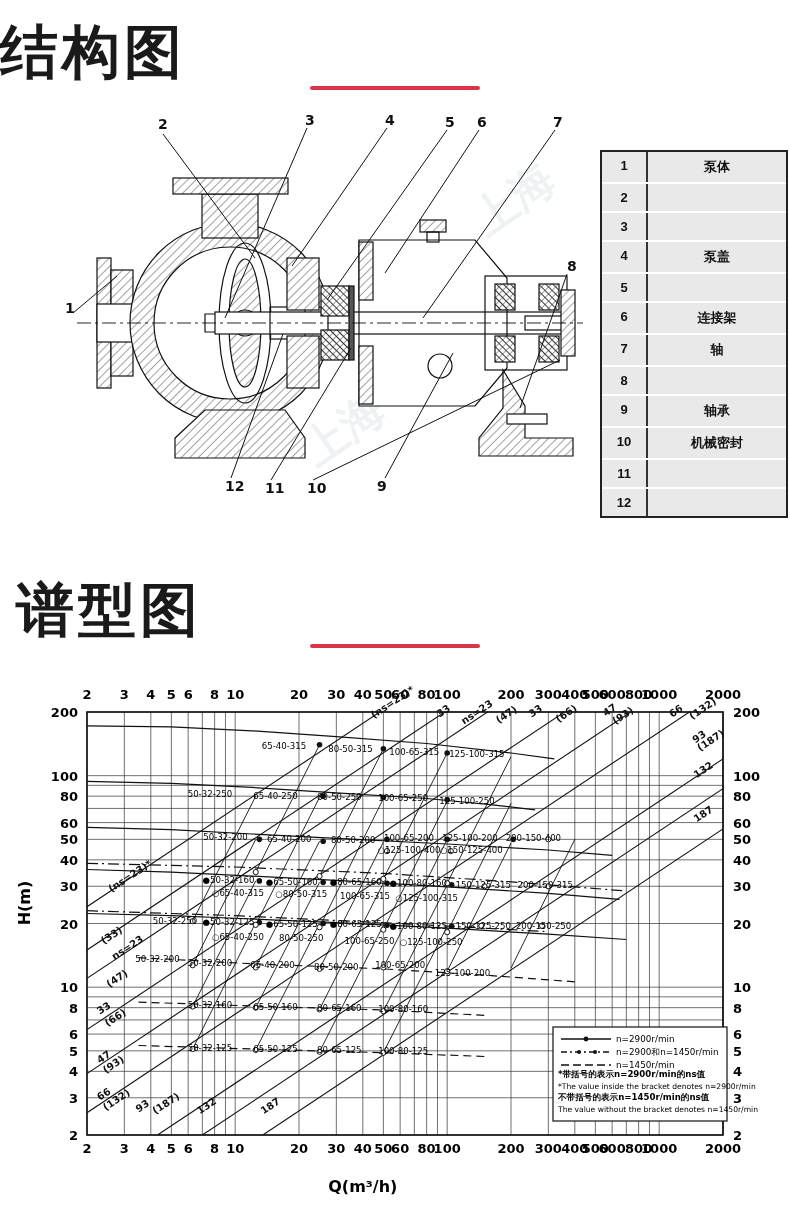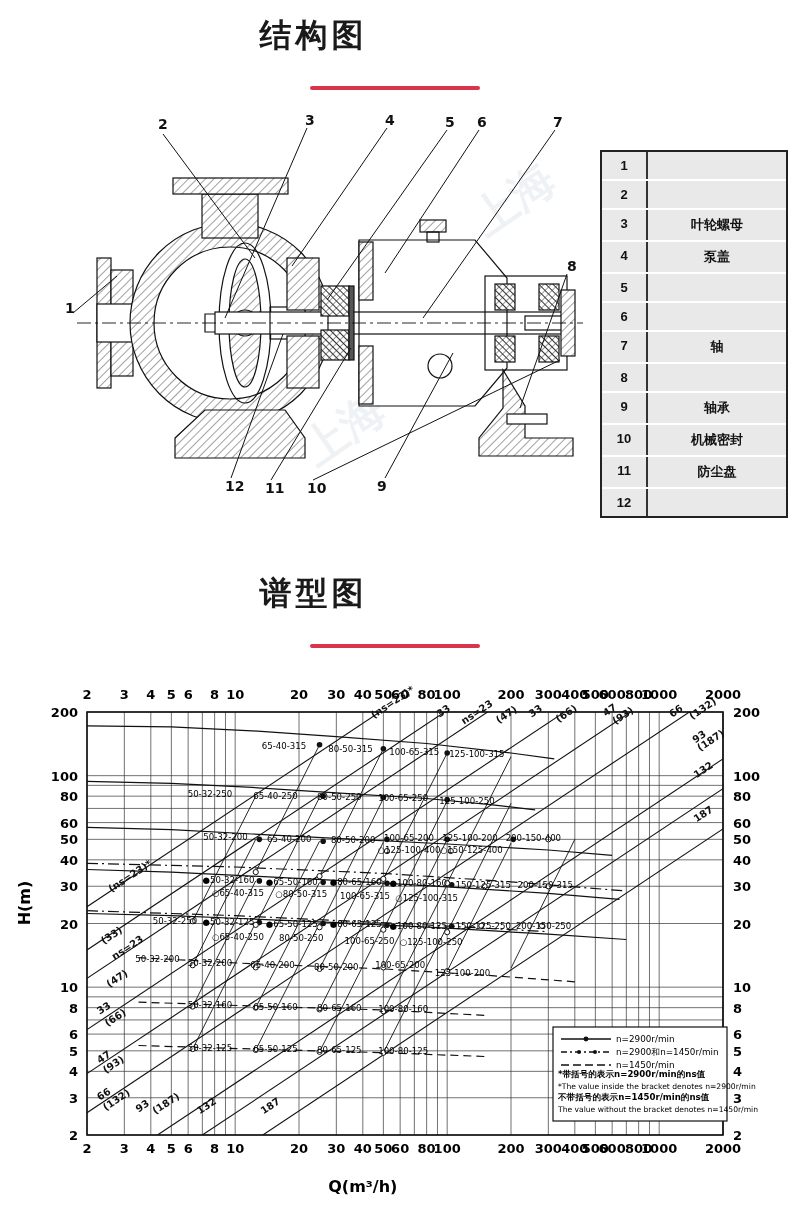--- a/index.html
+++ b/index.html
@@ -1,18 +1,18 @@
 <!DOCTYPE html>
 <html><head>
 <meta charset="utf-8">
 <style>
   html,body{margin:0;padding:0;background:#fff;}
   #page{position:relative;width:790px;height:1226px;background:#ffffff;overflow:hidden;
         font-family:"Liberation Sans",sans-serif;color:#111;}
-  .sec-title{position:absolute;left:0;width:627px;text-align:center;font-size:32px;
+  .sec-title{position:absolute;left:0;width:627px;text-align:left;font-size:58px;
              font-weight:bold;letter-spacing:4px;color:#1a1a1a;}
   .title-bar{position:absolute;left:310px;width:170px;height:4px;border-radius:2px;}
   .wm{position:absolute;color:rgba(100,125,155,0.10);font-size:44px;font-weight:bold;
       transform:rotate(-35deg);pointer-events:none;white-space:nowrap;}
   #parts-table{position:absolute;left:600px;top:150px;width:184px;border:2px solid #222;
                background:#fff;}
   .p-row{display:flex;border-bottom:2px solid #fff;background:#e9e9e9;}
   .p-row:last-child{border-bottom:none;}
   .p-no{width:44px;border-right:2px solid #333;text-align:center;font-size:13px;
         font-weight:bold;padding:6px 0;}
@@ -104,63 +104,63 @@
         <line x1="216" y1="372" x2="296" y2="240" stroke="#111" stroke-width="1"></line>
         <text x="210" y="385" font-size="14" font-weight="bold" fill="#111">11</text>
         <line x1="176" y1="370" x2="228" y2="226" stroke="#111" stroke-width="1"></line>
         <text x="170" y="383" font-size="14" font-weight="bold" fill="#111">12</text>
       </g>
   </svg>
 
   <div id="parts-table">
       <div class="p-row">
         <div class="p-no">1</div>
+        <div class="p-name">泵体</div>
       </div>
       <div class="p-row">
         <div class="p-no">2</div>
       </div>
       <div class="p-row">
         <div class="p-no">3</div>
-        <div class="p-name">叶轮螺母</div>
       </div>
       <div class="p-row">
         <div class="p-no">4</div>
         <div class="p-name">泵盖</div>
       </div>
       <div class="p-row">
         <div class="p-no">5</div>
       </div>
       <div class="p-row">
         <div class="p-no">6</div>
+        <div class="p-name">连接架</div>
       </div>
       <div class="p-row">
         <div class="p-no">7</div>
         <div class="p-name">轴</div>
       </div>
       <div class="p-row">
         <div class="p-no">8</div>
       </div>
       <div class="p-row">
         <div class="p-no">9</div>
         <div class="p-name">轴承</div>
       </div>
       <div class="p-row">
         <div class="p-no">10</div>
         <div class="p-name">机械密封</div>
       </div>
       <div class="p-row">
         <div class="p-no">11</div>
-        <div class="p-name">防尘盘</div>
       </div>
       <div class="p-row">
         <div class="p-no">12</div>
       </div>
     </div>
 
-  <div class="sec-title" style="top:572px;">谱型图</div>
+  <div class="sec-title" style="top:572px;margin-left:16px;">谱型图</div>
   <div class="title-bar" style="top: 644px; background: rgb(216, 52, 74);" id="bar2"></div>
 
   <svg id="chart-svg" style="position:absolute;left:0;top:655px;" width="790" height="571" viewBox="0 0 790 571">
       <clipPath id="plotclip">
         <rect x="87" y="57" width="636" height="423"></rect>
       </clipPath>
       <g>
         <line x1="87" y1="57" x2="87" y2="480" stroke="#333" stroke-width="0.7"></line>
         <line x1="124.33134691980442" y1="57" x2="124.33134691980442" y2="480" stroke="#333" stroke-width="0.7"></line>
         <line x1="150.81835908076403" y1="57" x2="150.81835908076403" y2="480" stroke="#333" stroke-width="0.7"></line>

